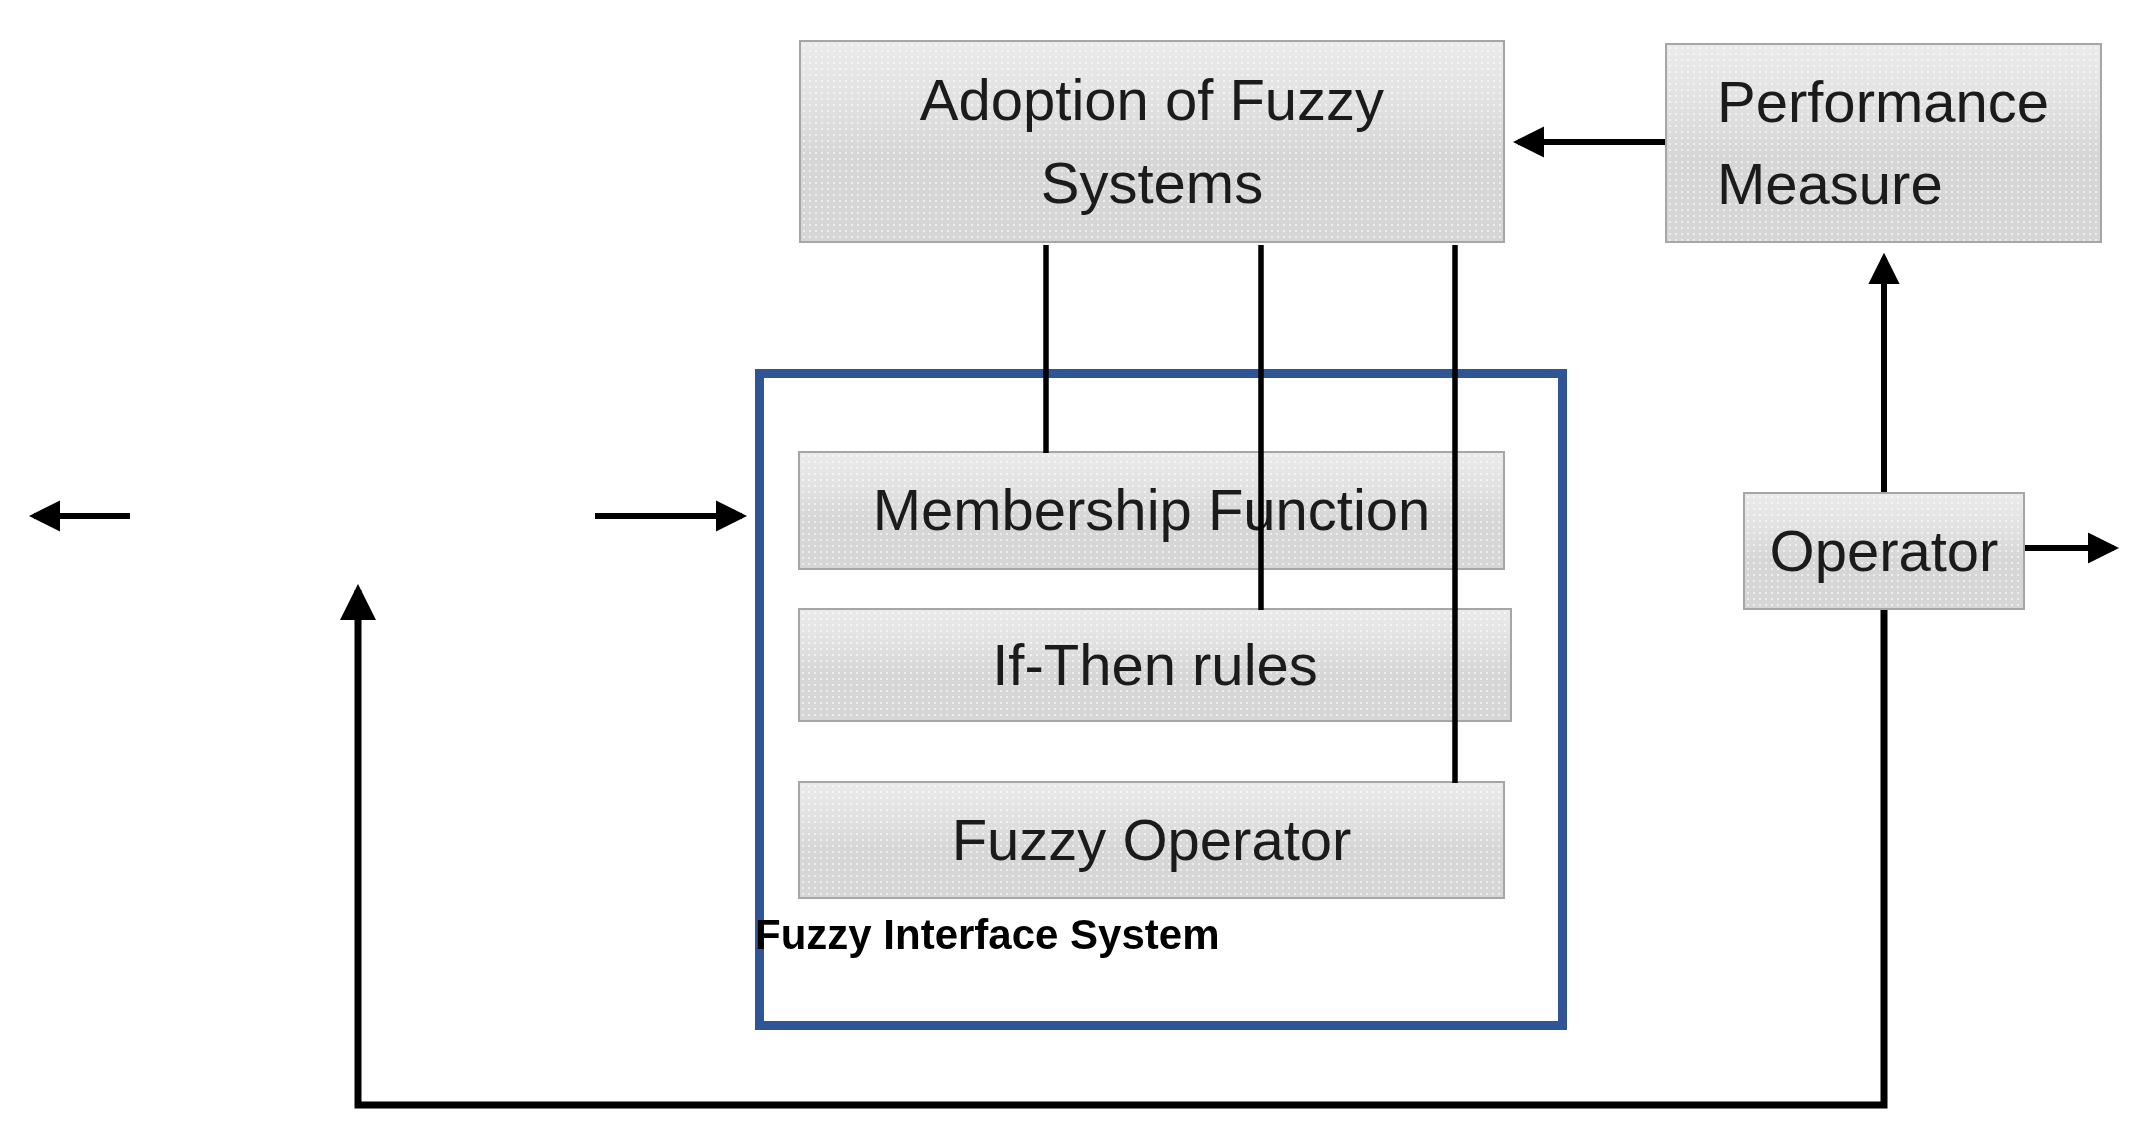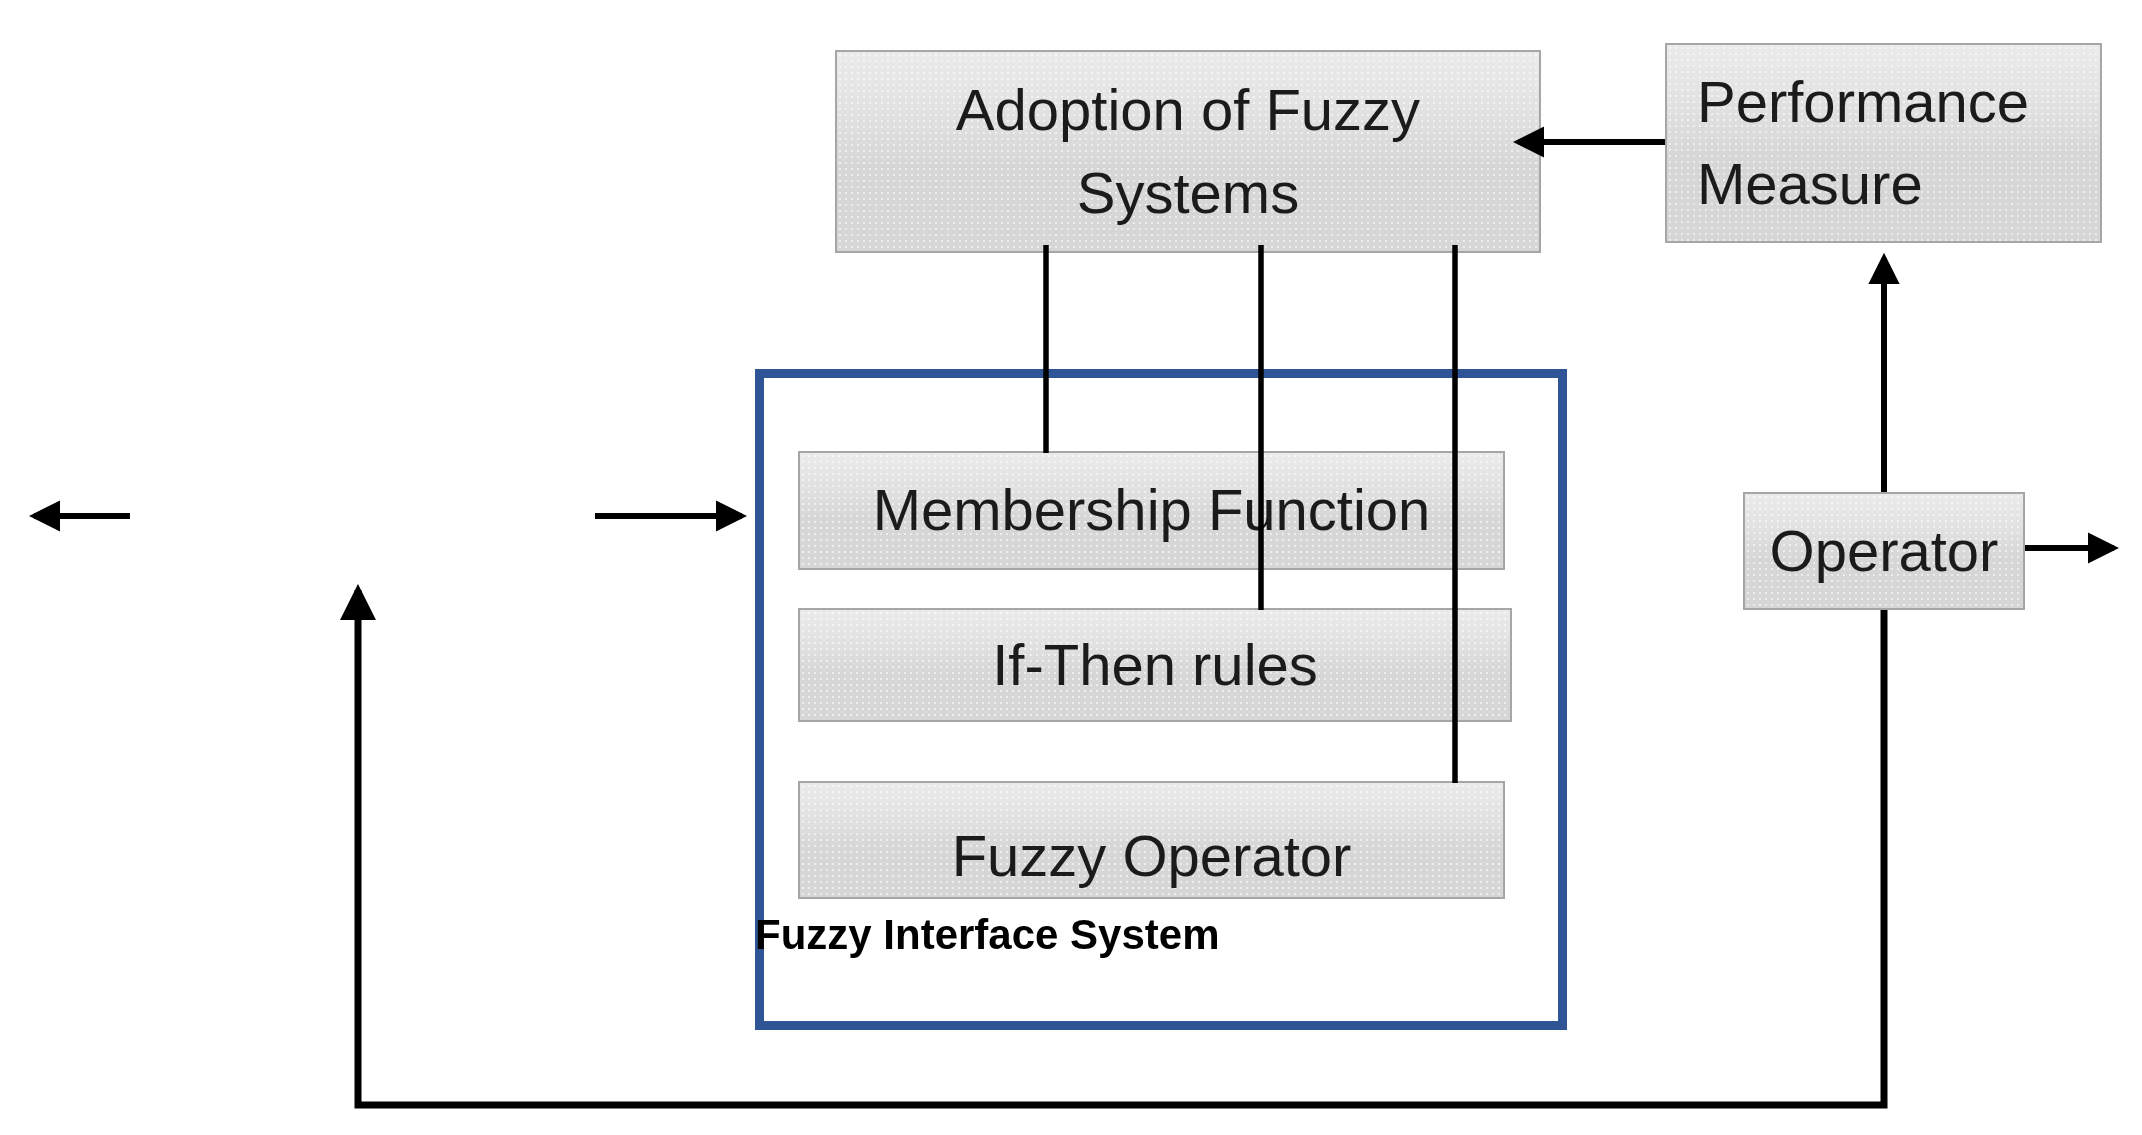--- a/index.html
+++ b/index.html
@@ -28,29 +28,29 @@
     display: flex;
     align-items: center;
     justify-content: center;
     text-align: center;
     color: #1b1b1b;
     font-size: 58px;
     line-height: 1.42;
   }
   .node span { display: inline-block; }
 
-  .n-adoption    { left: 799px;  top: 50px;  width: 706px; height: 203px; margin-left: 36px; }
+  .n-adoption    { left: 799px;  top: 40px;  width: 706px; height: 203px; }
   .n-adoption span { max-width: 560px; }
   .n-performance { left: 1665px; top: 43px;  width: 437px; height: 200px;
                    justify-content: flex-start; text-align: left; padding-left: 30px; }
-  .n-performance span { max-width: 360px; }
+  .n-performance span { max-width: 360px; margin-left: 20px; }
   .n-sensory     { left: 130px;  top: 458px; width: 465px; height: 115px; }
   .n-membership  { left: 798px;  top: 451px; width: 707px; height: 119px; }
   .n-ifthen      { left: 798px;  top: 608px; width: 714px; height: 114px; }
-  .n-fuzzyop     { left: 798px;  top: 781px; width: 707px; height: 118px; align-items: flex-end; }
+  .n-fuzzyop     { left: 798px;  top: 781px; width: 707px; height: 118px; }
   .n-process     { left: 1743px; top: 492px; width: 282px; height: 118px; }
 
   .container-box {
     position: absolute;
     left: 755px; top: 369px;
     width: 812px; height: 661px;
     box-sizing: border-box;
     border: 9px solid #2f5597;
     background: transparent;
   }

